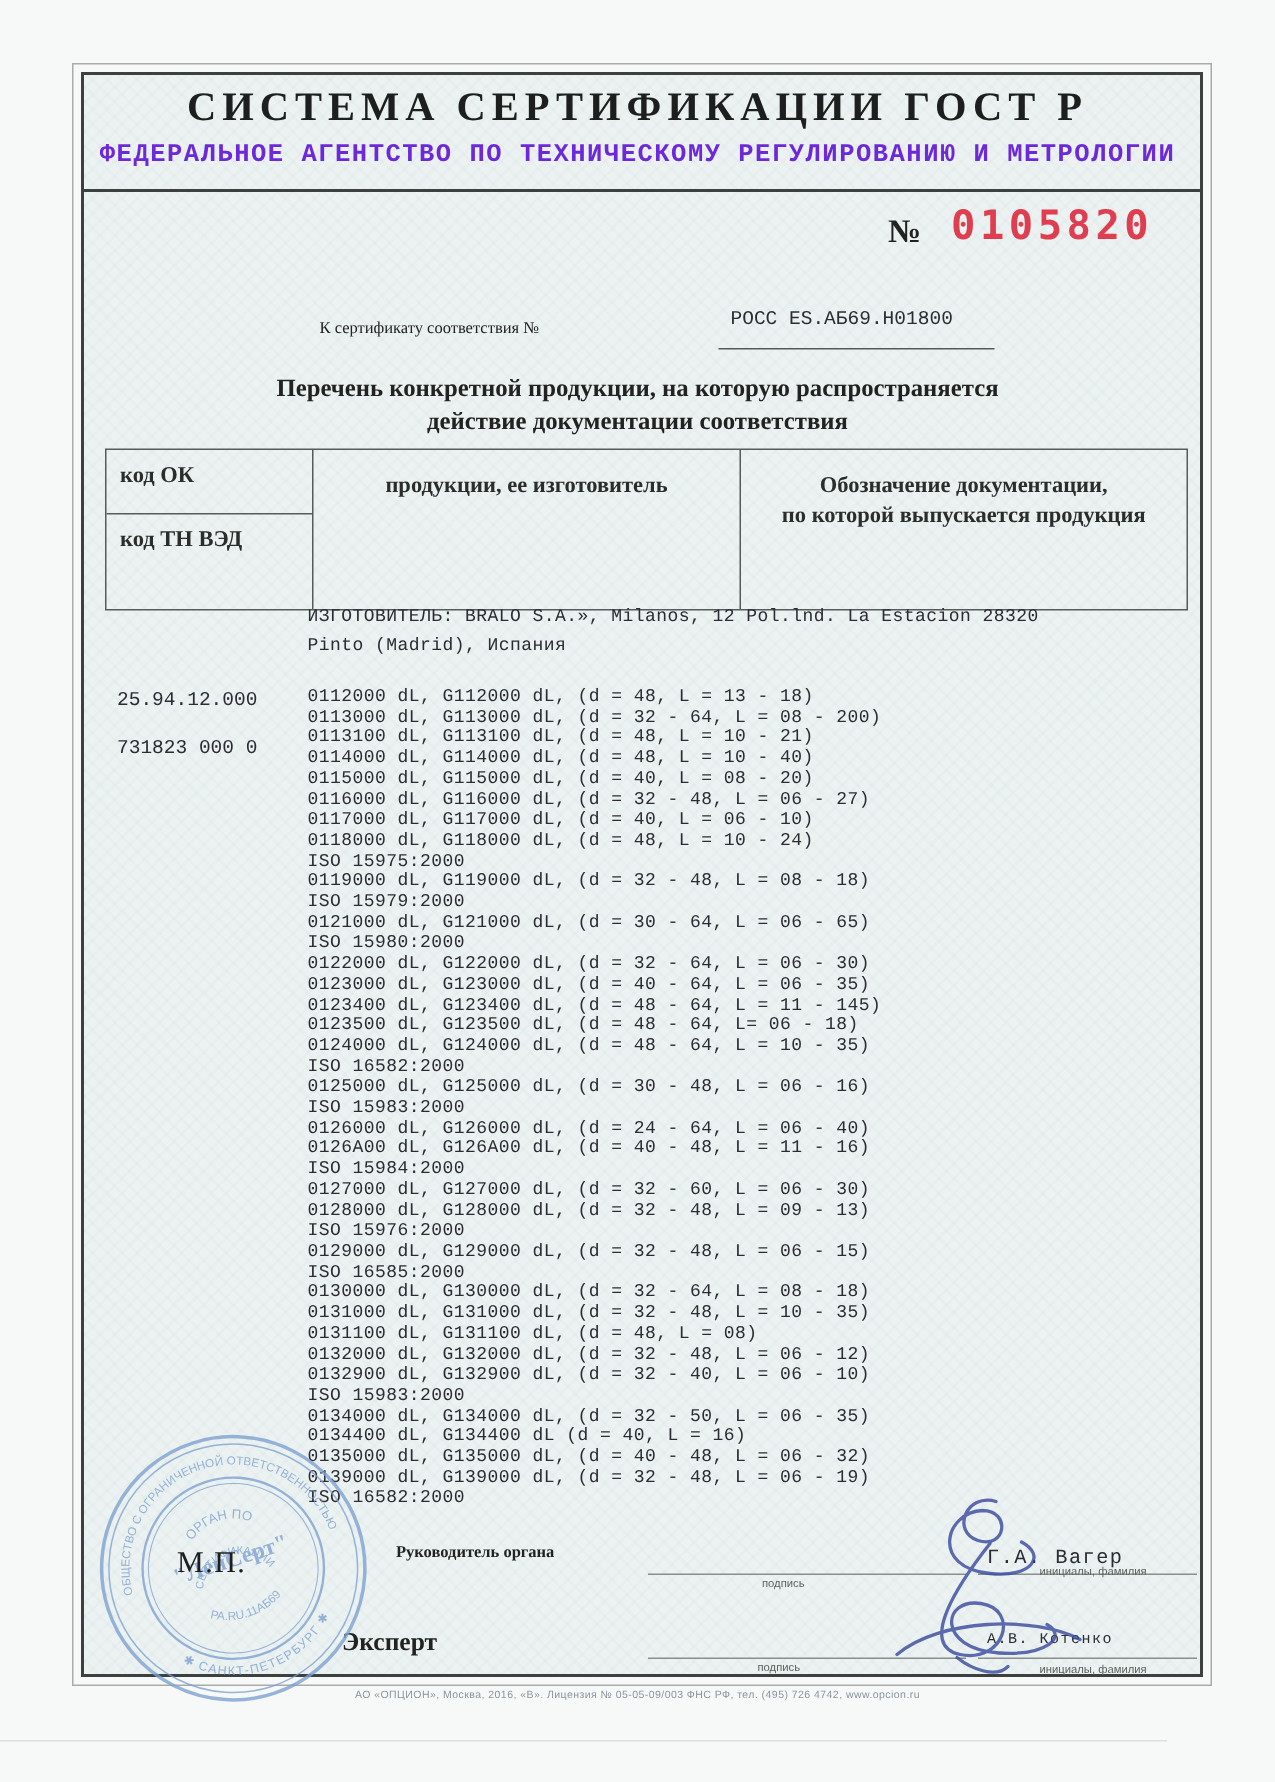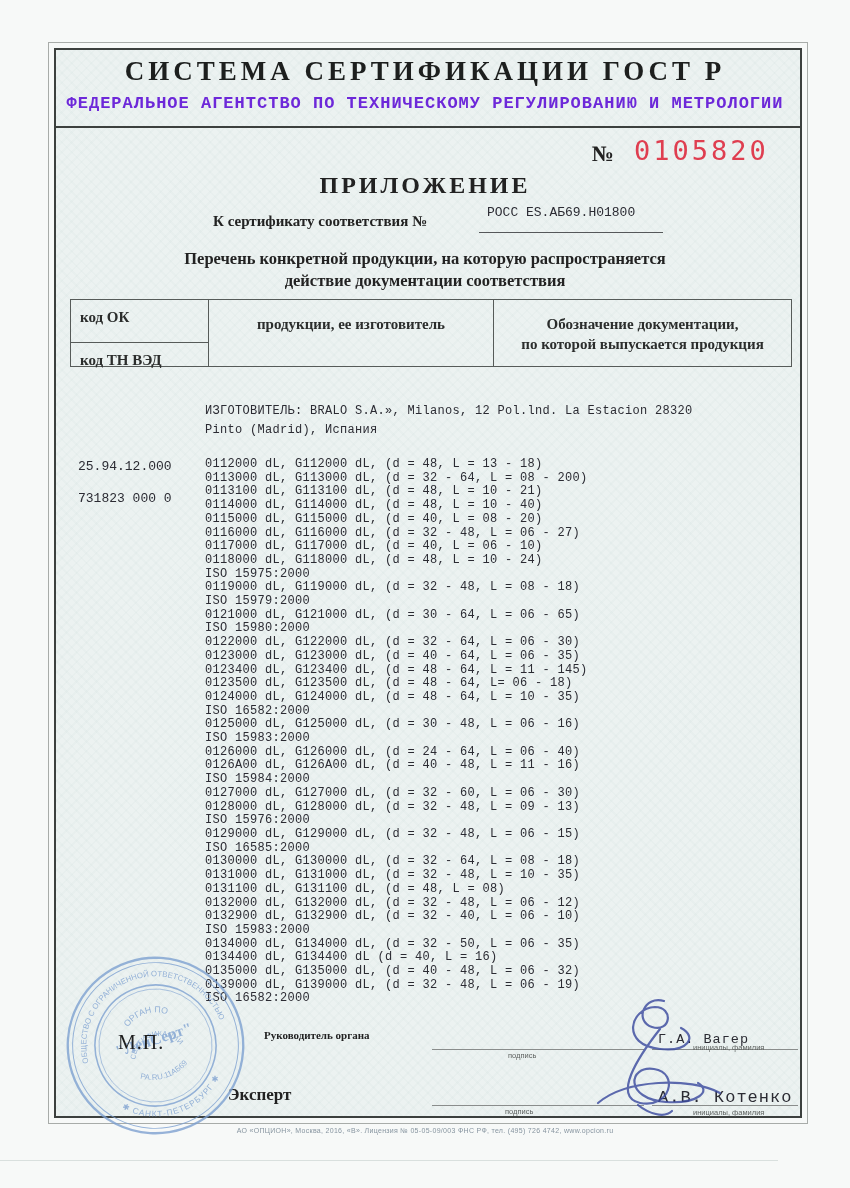--- a/index.html
+++ b/index.html
@@ -16,28 +16,28 @@
       #ecf2f1;
   }
   .frame-outer{position:absolute;left:48px;top:42px;width:760px;height:1082px;border:1px solid #70757296;box-sizing:border-box;}
   .frame-inner{position:absolute;left:54px;top:48px;width:748px;height:1070px;border:2px solid #3c403e;box-sizing:border-box;}
   .abs{position:absolute;}
   .ctr{left:0;width:850px;text-align:center;}
   .title{top:56px;font-size:27px;font-weight:bold;letter-spacing:4px;color:#1d1f1e;}
   .agency{top:94px;font-size:17px;font-weight:bold;letter-spacing:1px;color:#6d28d9;font-family:Liberation Mono, monospace;}
   .hrule{top:126px;left:55px;width:746px;height:2px;background:#3c403e;}
   .no-sign{left:592px;top:141px;font-size:22px;font-weight:bold;}
-  .form-number{left:634px;top:135px;font-size:27px;font-family:"DejaVu Sans Mono",monospace;letter-spacing:3px;}
+  .form-number{left:634px;top:135px;font-size:27px;font-family:"DejaVu Sans Mono",monospace;letter-spacing:3px;font-weight:bold;}
   .doc-title{top:172px;font-size:24px;font-weight:bold;letter-spacing:3px;}
-  .cert-label{left:213px;top:213px;font-size:15px;font-weight:bold;}
+  .cert-label{left:213px;top:213px;font-size:11px;font-weight:normal;}
   .cert-number{left:487px;top:205px;font-size:13px;font-family:"Liberation Mono",monospace;color:#2b2b33;}
   .cert-underline{left:479px;top:232px;width:184px;height:1px;background:#55585a;}
   .sub1{top:249px;font-size:16.5px;font-weight:bold;}
   .sub2{top:271px;font-size:16.5px;font-weight:bold;}
-  .tbl{left:70px;top:299px;width:722px;height:68px;border:1px solid #565b59;box-sizing:border-box;}
+  .tbl{left:70px;top:299px;width:722px;height:108px;border:1px solid #565b59;box-sizing:border-box;}
   .tbl .v1{position:absolute;left:137px;top:0;width:1px;height:100%;background:#565b59;}
   .tbl .v2{position:absolute;left:422px;top:0;width:1px;height:100%;background:#565b59;}
   .tbl .h1{position:absolute;left:0;top:42px;width:137px;height:1px;background:#565b59;}
   .tbl .cell{position:absolute;font-size:15px;font-weight:bold;color:#2b2d2c;}
   .c-ok{left:9px;top:9px;}
   .c-tn{left:9px;top:52px;}
   .c-mid{left:138px;top:14px;width:284px;text-align:center;line-height:20px;}
   .c-right{left:423px;top:14px;width:297px;text-align:center;line-height:20px;}
   .mono{font-family:"Liberation Mono",monospace;color:#2b2b33;}
   .manu{left:205px;top:402px;font-size:12px;line-height:19px;letter-spacing:0.3px;}
@@ -50,21 +50,21 @@
   .sl1{left:432px;top:1049px;width:212px;}
   .sl2{left:432px;top:1105px;width:212px;}
   .nl1{left:652px;top:1049px;width:146px;}
   .nl2{left:652px;top:1105px;width:146px;}
   .tiny{font-family:"Liberation Sans",sans-serif;font-size:7.5px;color:#5d615f;}
   .cap-s1{left:508px;top:1051px;}
   .cap-s2{left:505px;top:1107px;}
   .cap-n1{left:693px;top:1043px;}
   .cap-n2{left:693px;top:1108px;}
   .sig-name1{left:658px;top:1032px;font-size:13.5px;letter-spacing:1px;}
-  .sig-name2{left:658px;top:1088px;font-size:17px;letter-spacing:1px;}
+  .sig-name2{left:658px;top:1088px;font-size:10px;letter-spacing:1px;}
   .stamp-svg{left:58px;top:948px;width:195px;height:195px;}
   .mp{left:118px;top:1031px;font-size:20px;color:#1e1e1e;letter-spacing:1px;}
   .sig-svg{left:568px;top:993px;width:195px;height:130px;}
   .footer{top:1127px;font-family:"Liberation Sans",sans-serif;font-size:7px;letter-spacing:0.3px;color:#8795a0;}
   .scan-line{left:0;top:1160px;width:778px;height:1px;background:#d9e0de;}
 </style>
 </head>
 <body>
 
 <div class="page">
@@ -73,21 +73,20 @@
   <div class="frame-outer"></div>
   <div class="frame-inner"></div>
 
   <div class="abs ctr title">СИСТЕМА СЕРТИФИКАЦИИ ГОСТ Р</div>
   <div class="abs ctr agency">ФЕДЕРАЛЬНОЕ АГЕНТСТВО ПО ТЕХНИЧЕСКОМУ РЕГУЛИРОВАНИЮ И МЕТРОЛОГИИ</div>
   <div class="abs hrule"></div>
 
   <div class="abs no-sign">№</div>
   <div class="abs form-number" style="color:#df3e50;">0105820</div>
 
-  <div class="abs ctr doc-title">ПРИЛОЖЕНИЕ</div>
 
   <div class="abs cert-label">К сертификату соответствия №</div>
   <div class="abs cert-number mono">РОСС ES.АБ69.Н01800</div>
   <div class="abs cert-underline"></div>
 
   <div class="abs ctr sub1">Перечень конкретной продукции,  на которую распространяется</div>
   <div class="abs ctr sub2">действие документации соответствия</div>
 
   <div class="abs tbl">
     <div class="v1"></div>

